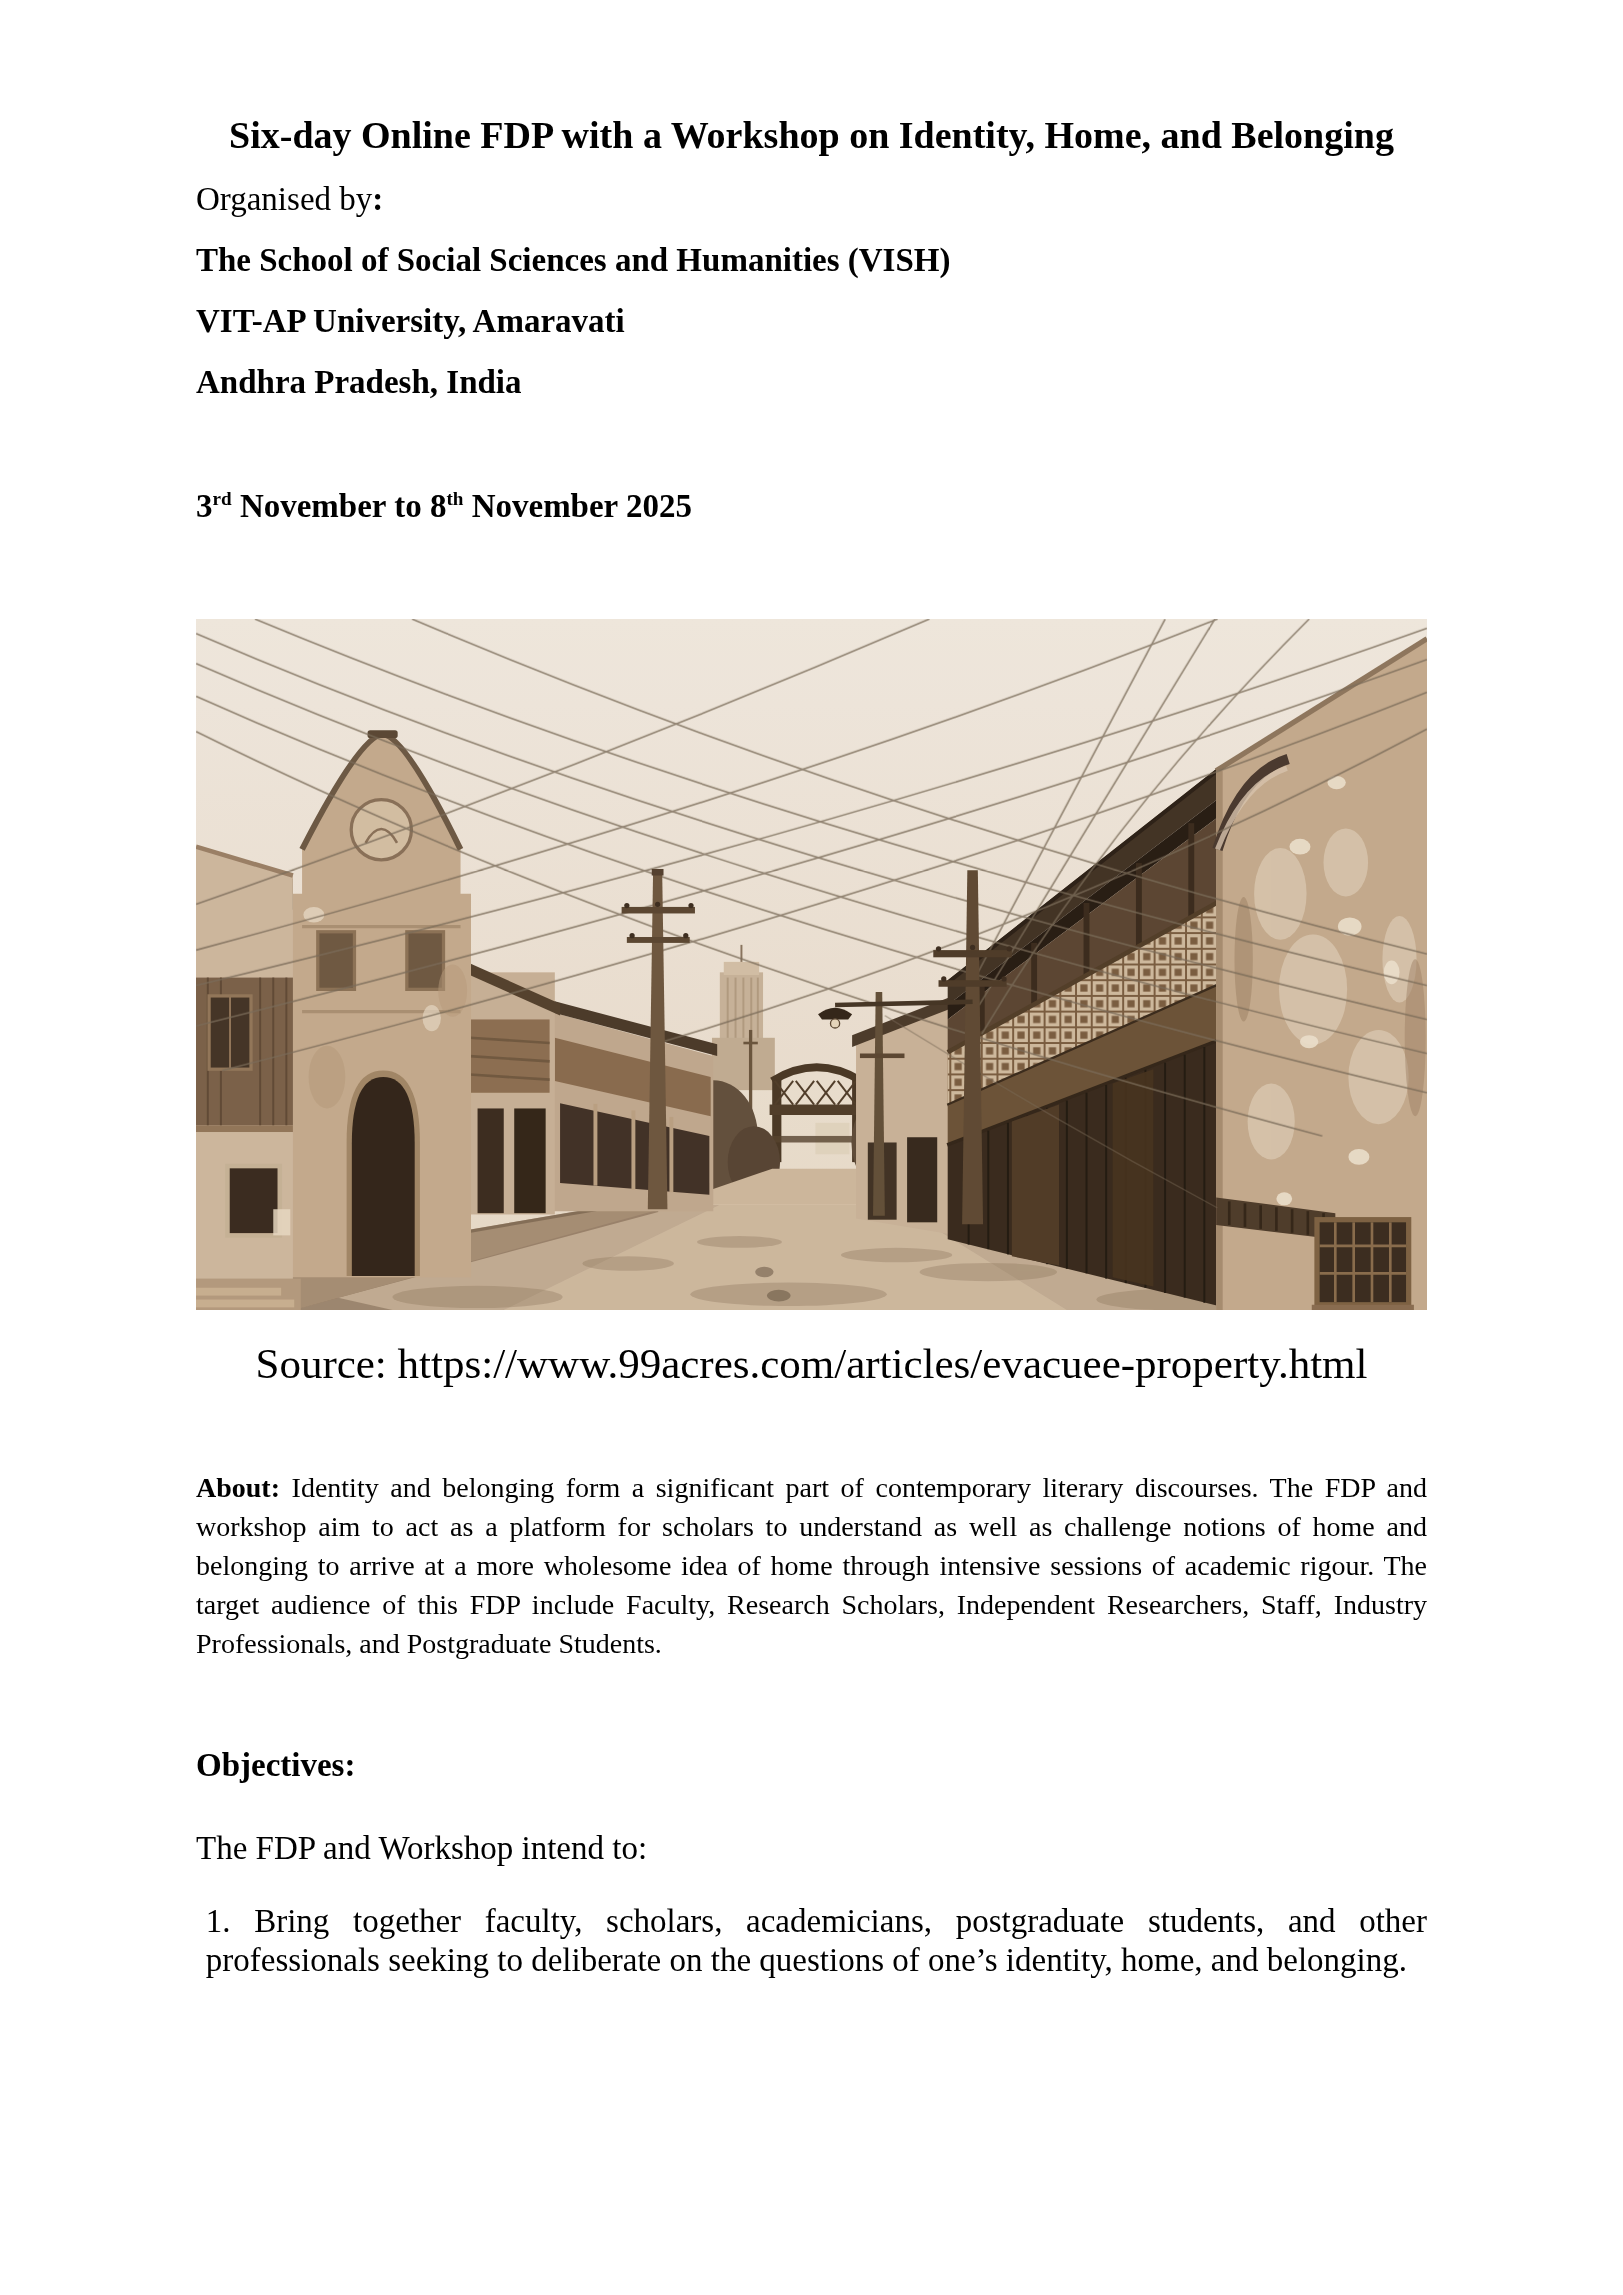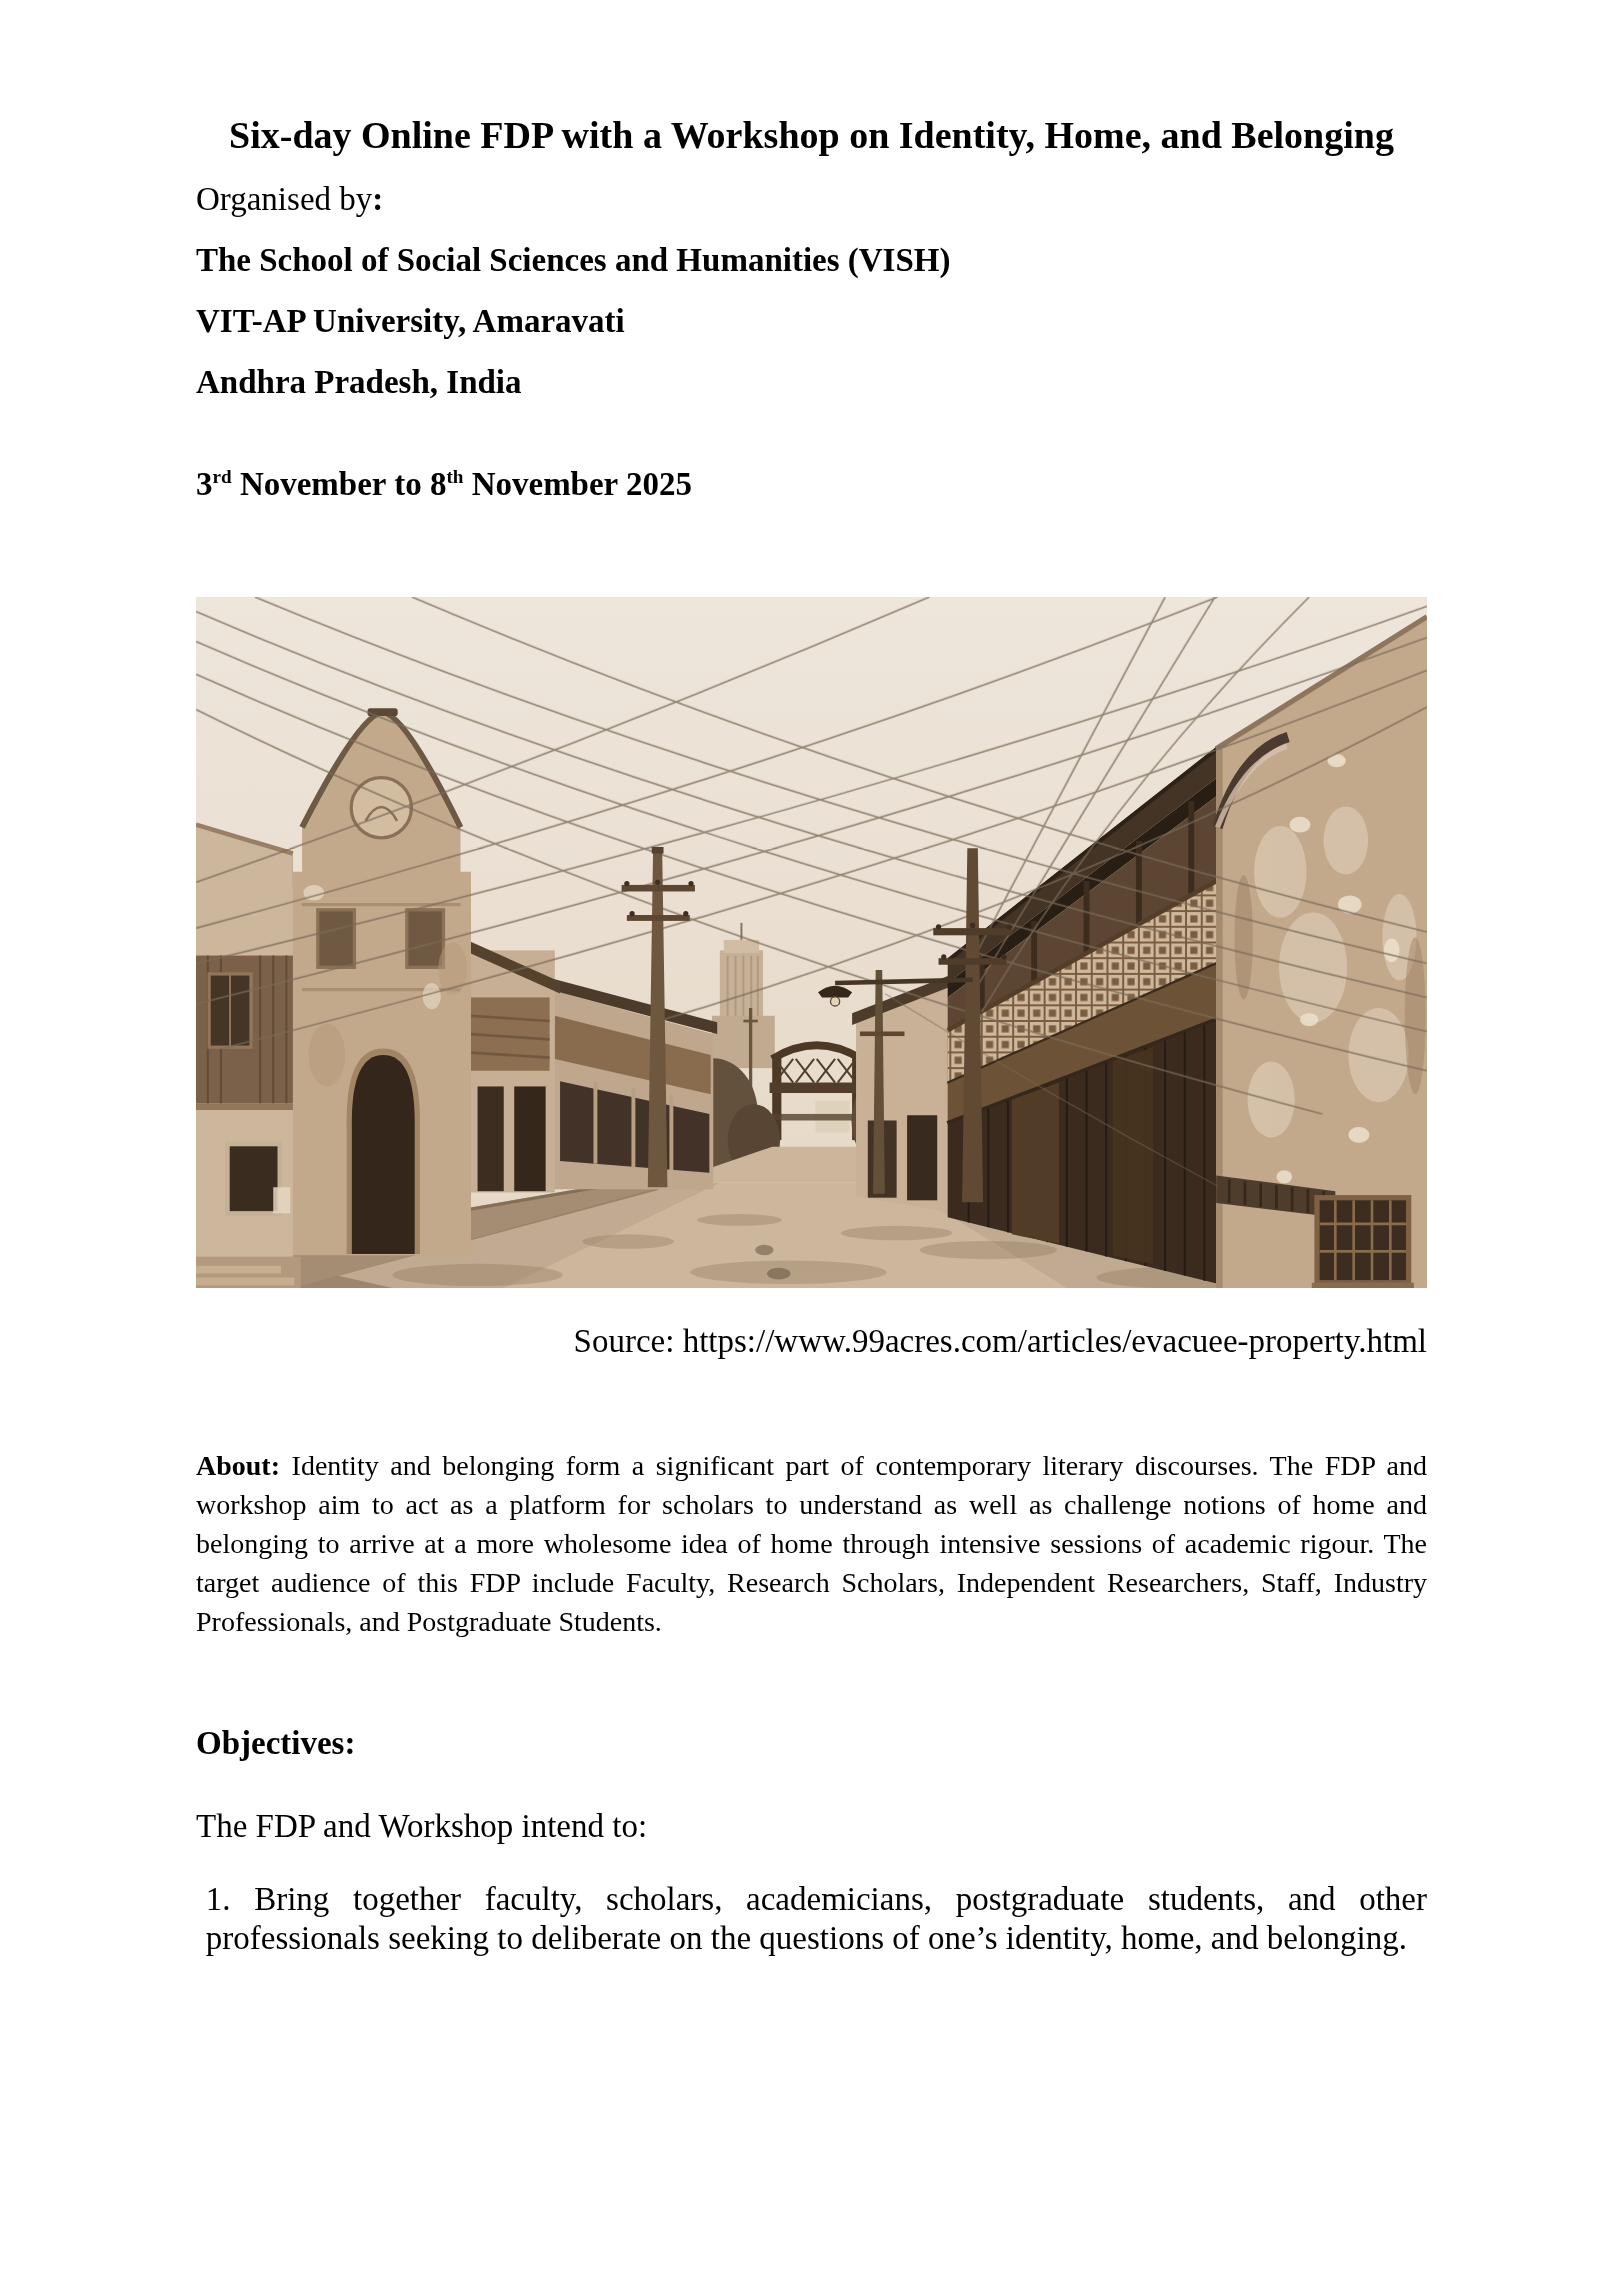--- a/index.html
+++ b/index.html
@@ -2,25 +2,25 @@
 <html style="font-size:10.5px"><head>
 <meta charset="utf-8">
 <style>
   html,body{margin:0;padding:0}
   body{width:1623px;background:#ffffff;font-family:"Liberation Serif","DejaVu Serif",serif;color:#000}
   .page{width:1623px;height:2295px;padding:112px 196px 0;box-sizing:border-box;background:#fff;overflow:hidden;position:relative}
   .title{font-size:38px;line-height:47px;font-weight:bold;text-align:center;margin:0 0 19.6px}
   .cline{font-size:33px;line-height:41px;text-align:left;margin:0 0 20px;font-weight:bold}
   .cline.regular{font-weight:normal}
   .colon-bold{font-weight:bold}
-  .date-line{margin-top:61px;margin-bottom:0}
+  .date-line{margin-top:83px;margin-bottom:0}
   sup{font-size:58%;vertical-align:super;line-height:0;font-weight:bold}
   .photo-figure{margin:92px 0 0;width:1231px;height:691px}
   .photo-figure svg{display:block;width:1231px;height:691px}
-  .source-line{margin-top:33px;font-size:33px;line-height:41px;text-align:right}
+  .source-line{margin-top:33px;font-size:43px;line-height:41px;text-align:center}
   .about-para{margin-top:84px;font-size:28px;line-height:39px;text-align:justify}
   .objectives-heading{margin-top:82px;font-size:33px;line-height:41px;font-weight:bold}
   .objectives-intro{margin-top:42px;font-size:33px;line-height:41px}
   .objective-item{font-size:33px;line-height:39px;text-align:justify;padding-left:9.8px}
 </style>
 </head>
 <body>
 
 <div class="page">
 

